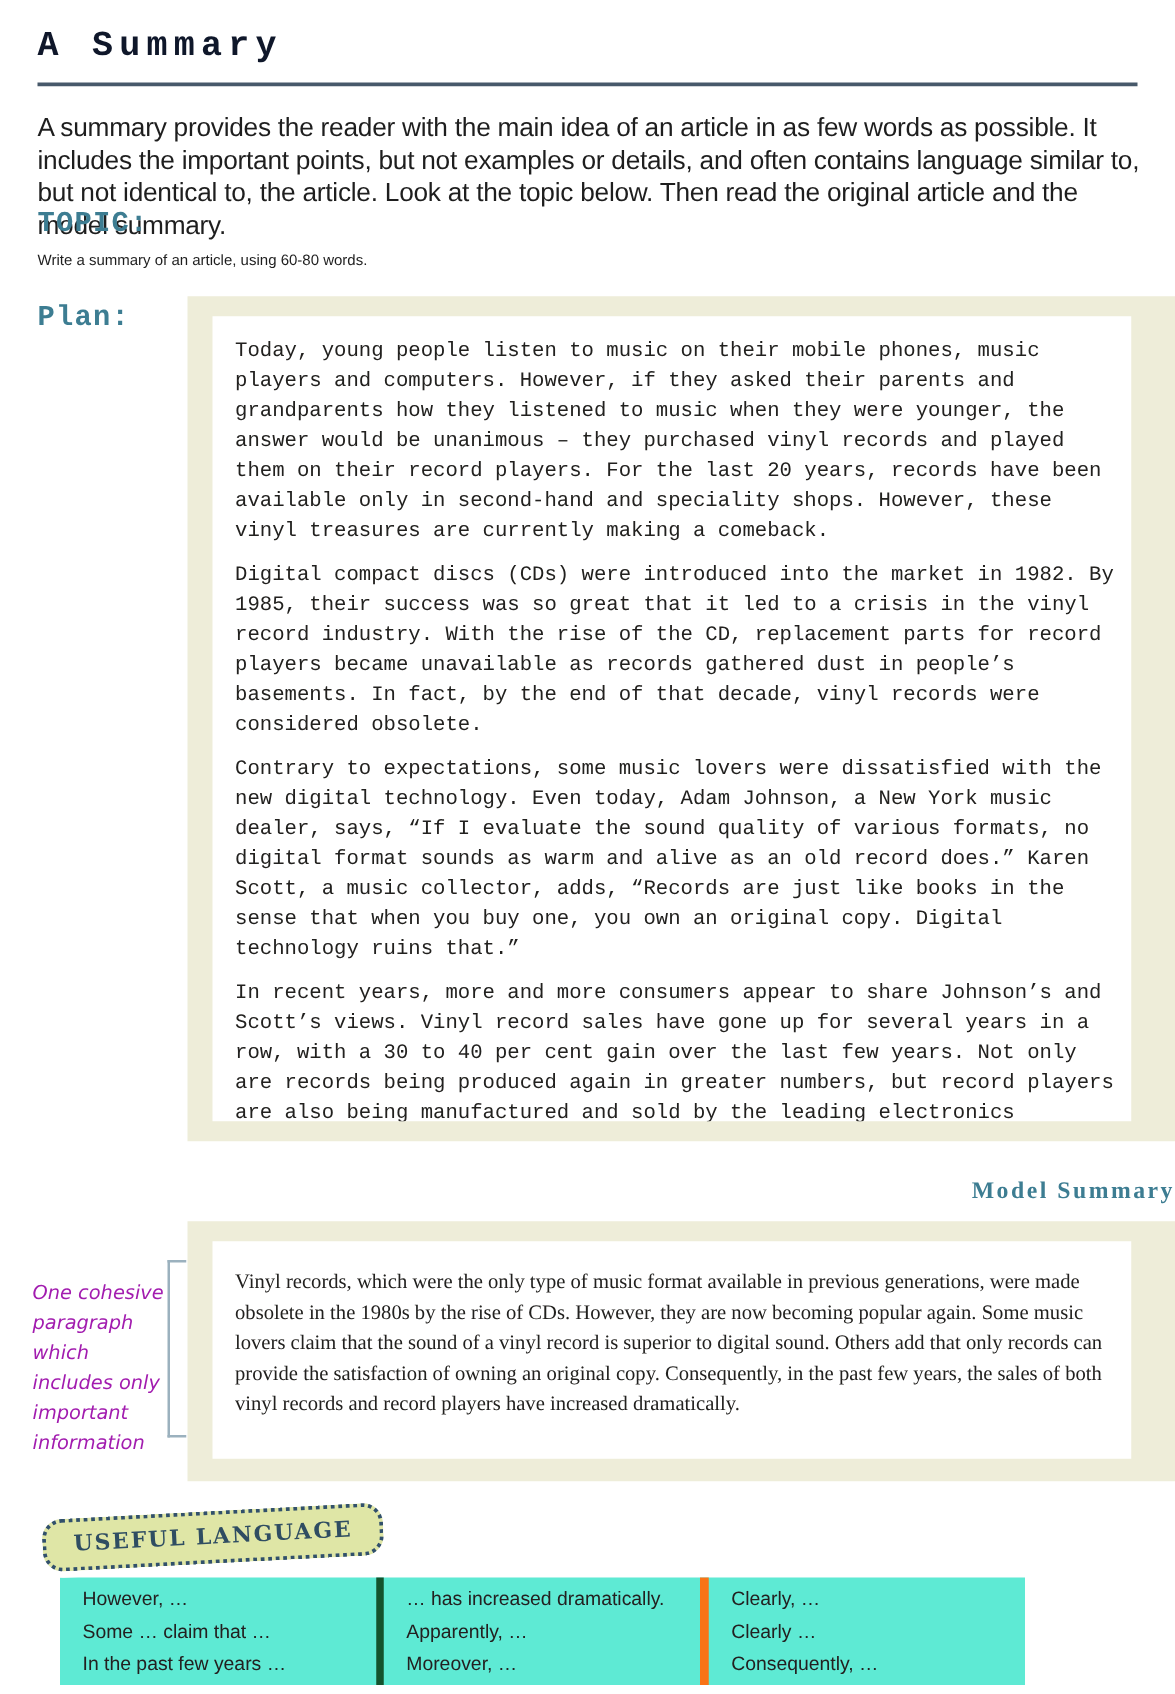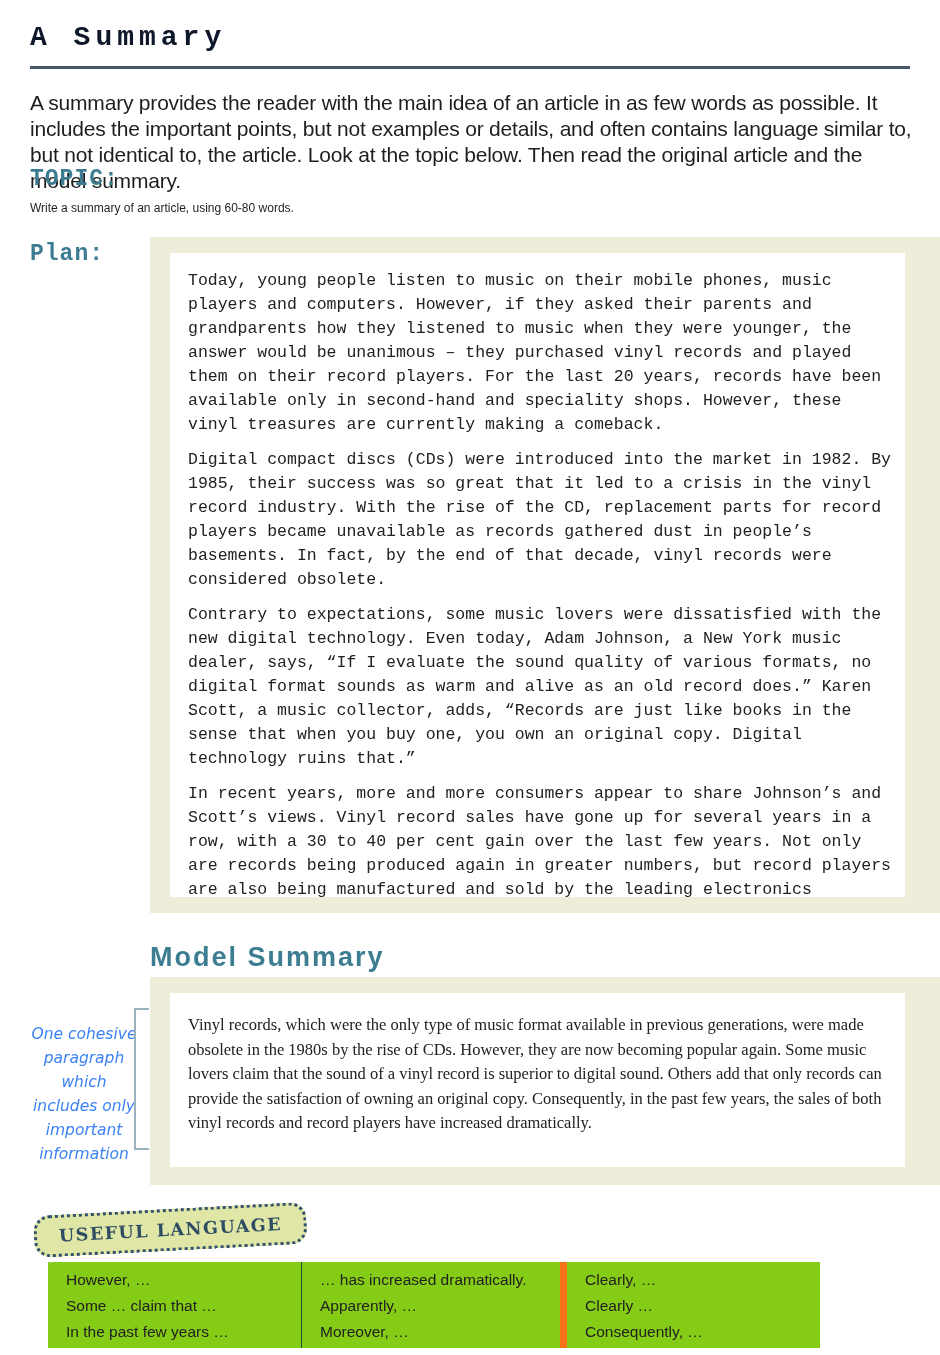--- a/index.html
+++ b/index.html
@@ -61,31 +61,30 @@
     font-family: Liberation Mono, monospace;
     font-size: 16.5px; line-height: 24px; color: #22211f;
   }
   .model-text {
     margin: 4px 0 0 0;
     font-family: "Liberation Serif", serif;
     font-size: 16.5px; line-height: 24.5px; color: #22211f;
   }
   .model-heading {
     position: absolute; left: 150px; top: 942px; width: 790px; margin: 0;
-    text-align: left;
-    font-family: Liberation Sans, sans-serif;
-    font-weight: bold; font-size: 27px; letter-spacing: 2px;
+    text-align: right;
+    font-family: Liberation Serif, serif;
+    font-weight: bold; font-size: 19px; letter-spacing: 2px;
     color: #3d7d92;
   }
   .annotation {
     position: absolute; left: 26px; top: 1022px; width: 116px;
     font-family: "DejaVu Sans", sans-serif; font-style: italic;
-    font-size: 15.5px; line-height: 24px; color: #3b82f6;
+    font-size: 15.5px; line-height: 24px; color: #a21caf;
     white-space: pre-line;
-    text-align: center;
   }
   .bracket {
     position: absolute; left: 134px; top: 1008px; width: 15px; height: 142px;
     border-left: 2px solid #9bb1be;
     border-top: 2px solid #9bb1be;
     border-bottom: 2px solid #9bb1be;
     box-sizing: border-box;
   }
   .badge {
     position: absolute; left: 34px; top: 1216px; z-index: 2;
@@ -95,29 +94,29 @@
     padding: 8px 22px;
     transform: rotate(-3deg);
     transform-origin: left center;
     box-shadow: 0 0 0 5px #ffffff;
     font-family: "DejaVu Serif", serif; font-weight: bold;
     font-size: 17.5px; letter-spacing: 1.5px; color: #2f4d62;
     white-space: nowrap;
   }
   .ul-table {
     position: absolute; left: 48px; top: 1262px; width: 772px; height: 86px;
-    background: #84cc16; display: flex; z-index: 1;
+    background: #5eead4; display: flex; z-index: 1;
     box-sizing: border-box;
   }
   .ul-col {
     box-sizing: border-box;
     padding: 5px 0 5px 18px;
   }
   .ul-col.c1 { width: 253px; }
-  .ul-col.c2 { width: 259px; border-left: 1px solid #14532d; }
+  .ul-col.c2 { width: 259px; border-left: 6px solid #14532d; }
   .ul-col.c3 { width: 260px; border-left: 7px solid #f97316; }
   .ul-item {
     margin: 0; font-size: 15.5px; line-height: 26px; color: #232020;
   }
 </style>
 </head>
 <body>
 
 <div class="page">
 

